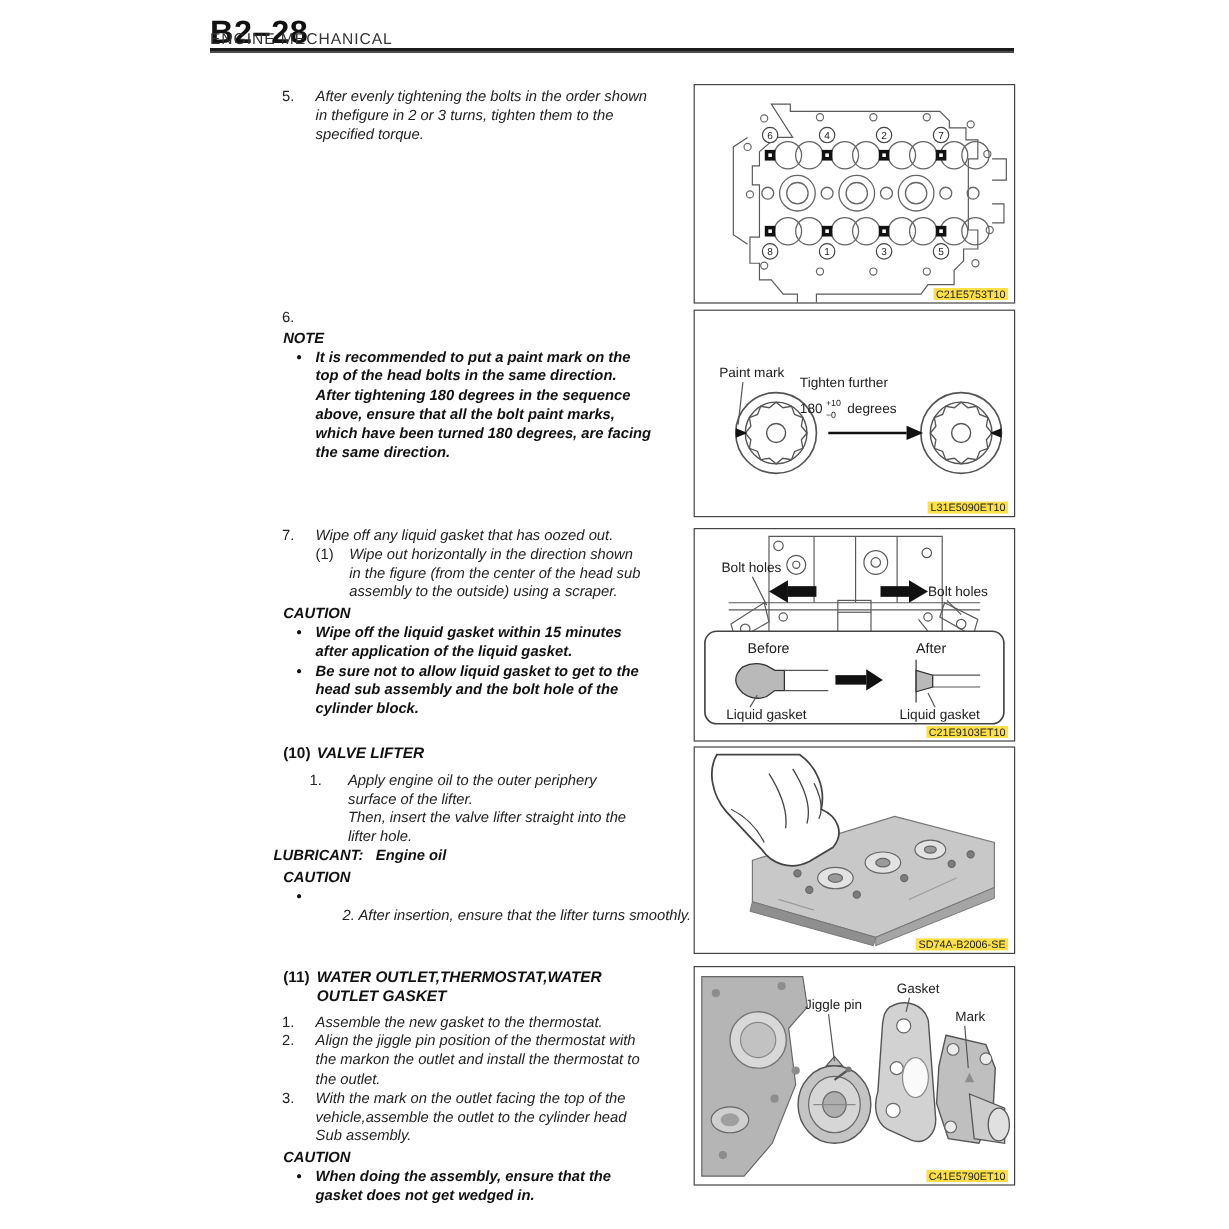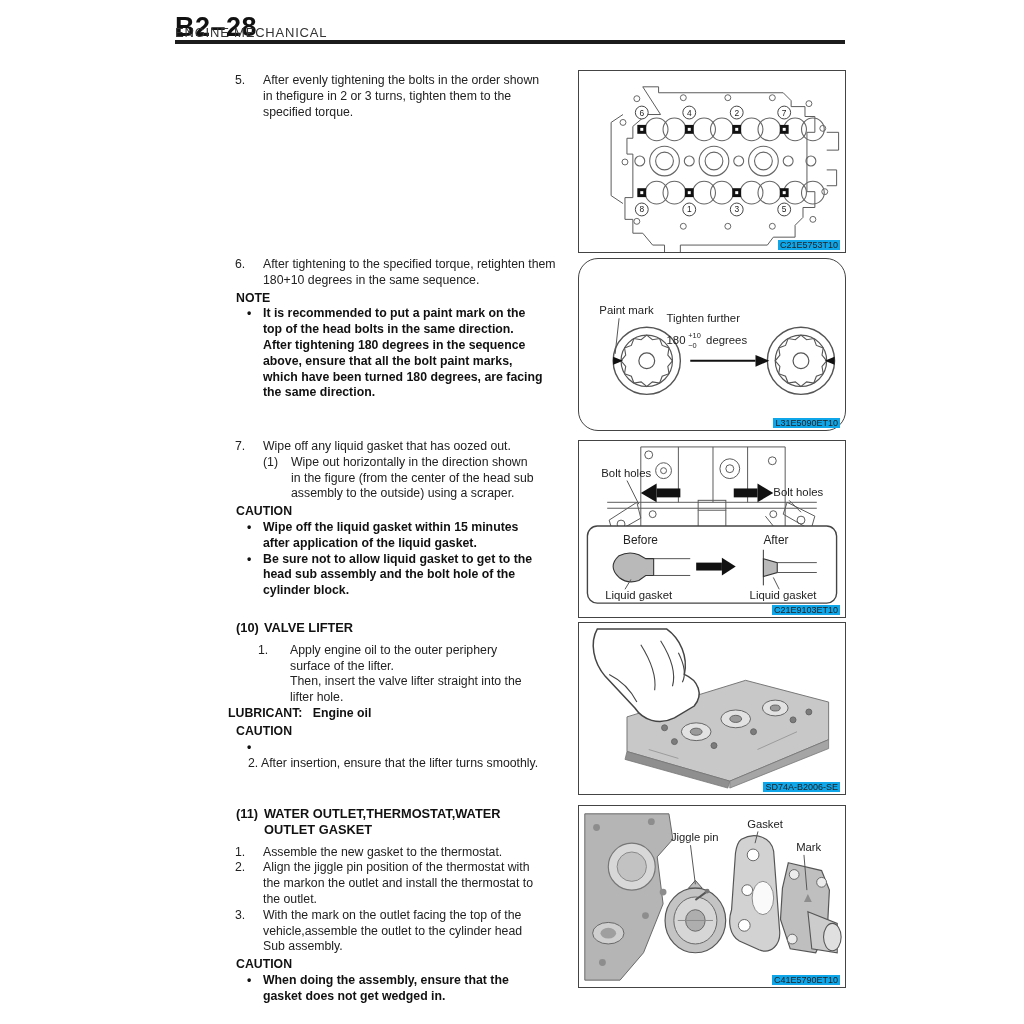--- a/index.html
+++ b/index.html
@@ -12,43 +12,43 @@
   }
   
   .page-num { position:absolute; left:175px; top:12px; font-size:27px; font-weight:700; color:#111; letter-spacing:0.5px; }
   .section-title { position:absolute; left:175px; top:25px; width:670px; text-align:left; font-size:13px; color:#333; letter-spacing:0.8px; }
   .header-rule { position:absolute; left:175px; top:40px; width:670px; height:4px; border-top:3px solid #1c1c1c; border-bottom:1px solid #1c1c1c; }
   
   .col-left { position:absolute; left:228px; top:0; width:348px; height:1024px; }
   .group { position:absolute; left:0; width:348px; font-size:12.3px; line-height:15.8px; }
   .g0 { top:73px; } .g1 { top:257px; } .g2 { top:439px; } .g3 { top:620px; } .g4 { top:806px; }
   .blk { margin:0; }
-  .txt { white-space:pre-line; display:block; }
+  .txt { white-space:pre-line; display:block;font-style:italic; }
   .blk-step { display:flex; margin-left:7px; }
   .blk-step .num { flex:0 0 28px; }
   .blk-substep { display:flex; margin-left:35px; }
   .blk-substep .num { flex:0 0 28px; }
   .blk-step10 { display:flex; margin-left:30px; margin-top:6px; }
   .blk-step10 .num { flex:0 0 32px; }
   .blk-lubricant { font-weight:700; color:#111; }
   .blk-label { font-weight:700; margin-left:8px; margin-top:2px; color:#111; }
   .blk-bullet { display:flex; font-weight:700; margin-left:19px; color:#111; }
   .blk-bullet .dot { flex:0 0 16px; }
   .blk-heading { display:flex; font-weight:700; font-size:12.8px; margin-left:8px; margin-bottom:7px; color:#111; }
   .blk-heading .num { flex:0 0 28px; }
-  .blk-plain { margin-left:20px; margin-top:1px; }
+  .blk-plain { margin-left:8px; margin-top:1px;text-align:right; }
   
   .figure { position:absolute; left:578px; width:268px; border:1.3px solid #444; background:#fff; }
   .fig0 { top:70px;  height:183px; }
-  .fig1 { top:258px; height:173px;border-radius:20px; }
+  .fig1 { top:258px; height:173px; }
   .fig2 { top:440px; height:178px; }
   .fig3 { top:622px; height:173px; }
   .fig4 { top:805px; height:183px; }
   .figure svg { display:block; width:100%; height:100%; }
-  .fig-code { position:absolute; right:5px; bottom:2px; font-size:9px; color:#222; background:#0ea5e9; padding:0 2px; }
+  .fig-code { position:absolute; right:5px; bottom:2px; font-size:9px; color:#222; background:#fde047; padding:0 2px; }
   svg text { font-family:"Liberation Sans","DejaVu Sans",sans-serif; fill:#222; }
 </style>
 </head>
 <body>
 
 <div class="page">
 
   <div class="page-num">B2–28</div>
   <div class="section-title">ENGINE MECHANICAL</div>
   <div class="header-rule"></div>
@@ -58,22 +58,20 @@
         <div class="blk blk-step">
           <span class="num">5.</span>
           <span class="txt">After evenly tightening the bolts in the order shown
 in thefigure in 2 or 3 turns, tighten them to the
 specified torque.</span>
         </div>
       </section>
     <section class="group g1">
         <div class="blk blk-step">
           <span class="num">6.</span>
-          <span class="txt">After tightening to the specified torque, retighten them
-180+10 degrees in the same sequence.</span>
         </div>
         <div class="blk blk-label">
           <span class="txt">NOTE</span>
         </div>
         <div class="blk blk-bullet">
           <span class="dot">•</span>
           <span class="txt">It is recommended to put a paint mark on the
 top of the head bolts in the same direction.
 After tightening 180 degrees in the sequence
 above, ensure that all the bolt paint marks,

